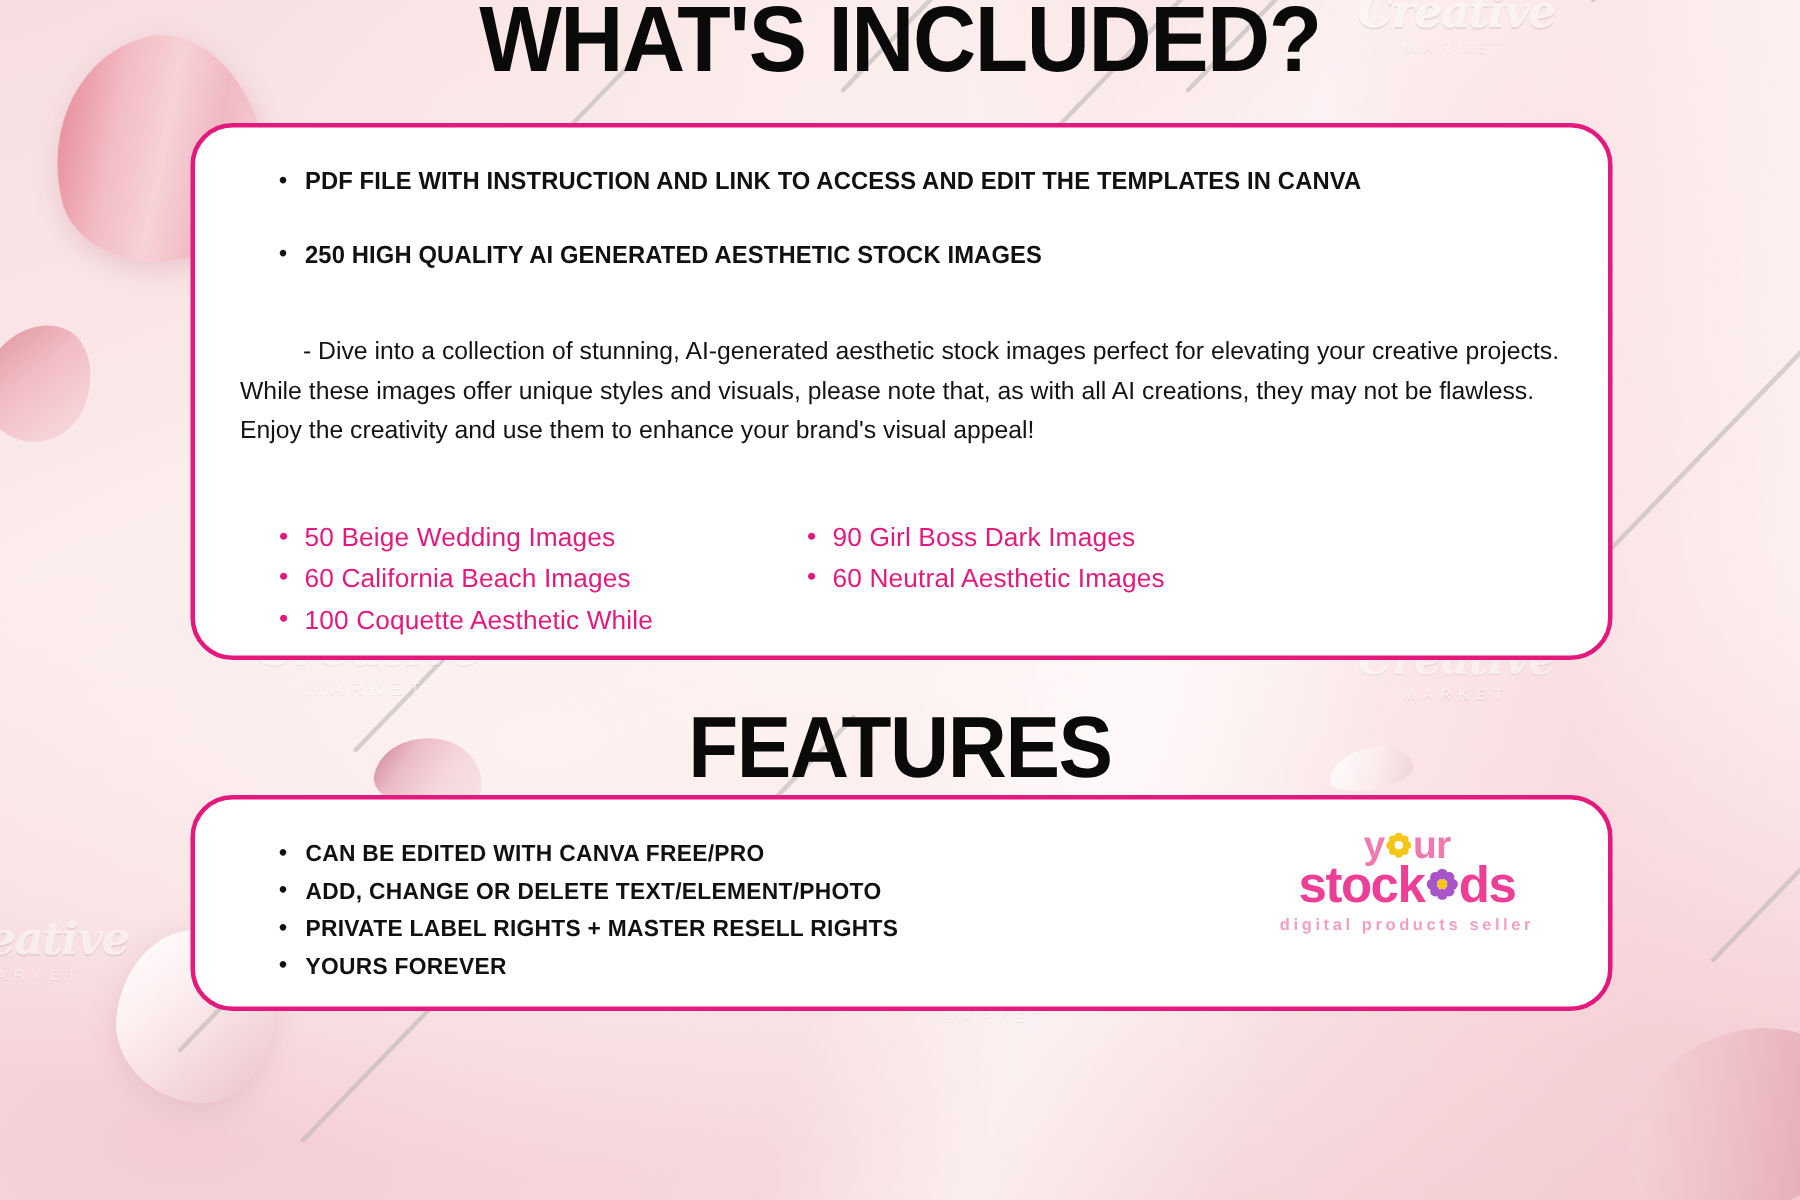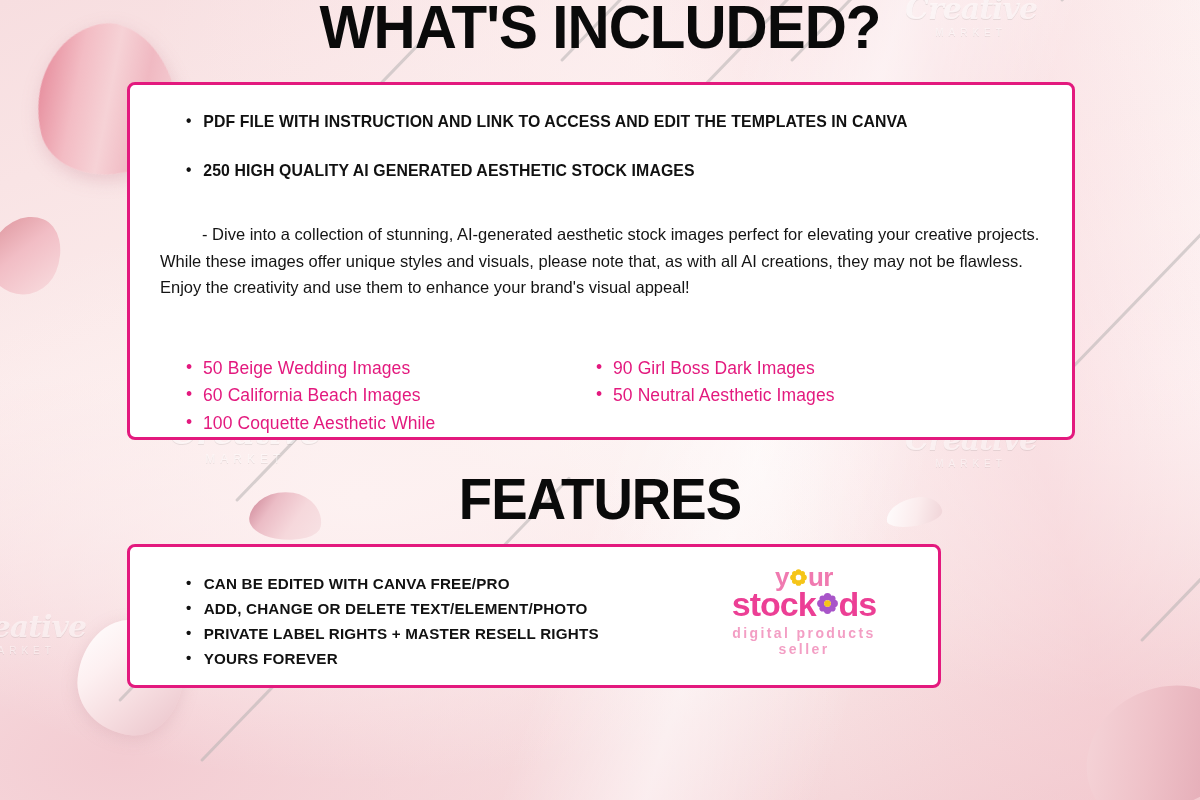--- a/index.html
+++ b/index.html
@@ -112,24 +112,24 @@
     transform:scaleX(.94);
   }
   #title-included { top:-4px; font-size:62px; }
   #title-features { top:470px; font-size:58px; }
 
   
   .card {
     position:absolute;
     background:#ffffff;
     border:3px solid #e3197e;
-    border-radius:8px;
+    border-radius:28px;
   }
   #card-included { left:127px; top:82px; width:948px; height:358px; }
-  #card-features { left:127px; top:544px; width:814px; height:144px; }
+  #card-features { left:127px; top:530px; width:948px; height:144px; }
 
   
   .blk-bullets { position:absolute; left:56px; top:26px; right:30px; }
   .blk-bullets li {
     list-style:none; position:relative; padding-left:18px;
     font-weight:700; font-size:16.5px; color:#111;
     letter-spacing:.1px; line-height:1.32;
     transform:scaleX(.96); transform-origin:left center;
   }
   .blk-bullets li::before {
@@ -137,22 +137,22 @@
   }
   .blk-bullets li + li { margin-top:27px; }
 
   .para {
     position:absolute; left:30px; top:136px; right:26px;
     font-size:16.5px; line-height:1.62; color:#141414;
     text-indent:42px;
   }
 
   .img-cols {
-    position:absolute; left:56px; top:270px; right:30px;
-    display:flex; gap:58px;
+    position:absolute; left:56px; top:260px; right:30px;
+    display:flex; 
   }
   .img-col { width:352px; }
   .img-col li {
     list-style:none; position:relative; padding-left:17px;
     color:#e3197e; font-size:17.5px; line-height:1.56;
     letter-spacing:.1px;
   }
   .img-col li::before { content:"•"; position:absolute; left:0; top:-1px; }
 
   
@@ -173,21 +173,21 @@
     display:flex; align-items:center; justify-content:center;
   }
   .logo-l2 {
     font-weight:800; font-size:34px; line-height:.95;
     color:#ec3f95; letter-spacing:-1px; margin-top:-2px;
     display:flex; align-items:center; justify-content:center;
   }
   .flower { position:relative; display:inline-block; margin:0 1px; }
   .flower svg { display:block; }
   .logo-tag {
-    margin-top:5px; font-size:14px; color:#f39ec4;
+    margin-top:5px; font-size:11px; color:#f39ec4;
     letter-spacing:2.4px; font-weight:600;
   }
 
   
   #bottom-banner {
     position:absolute; left:0; top:722px; width:1200px; height:78px;
     background:#dd2e8a;
     display:flex; align-items:center; justify-content:center;
   }
   #bottom-banner .banner-text {
@@ -265,21 +265,21 @@
     <p class="para">- Dive into a collection of stunning, AI-generated aesthetic stock images perfect for elevating your creative projects. While these images offer unique styles and visuals, please note that, as with all AI creations, they may not be flawless. Enjoy the creativity and use them to enhance your brand's visual appeal!</p>
 
     <div class="img-cols">
       <ul class="img-col">
         <li>50 Beige Wedding Images</li>
         <li>60 California Beach Images</li>
         <li>100 Coquette Aesthetic While</li>
       </ul>
       <ul class="img-col">
         <li>90 Girl Boss Dark Images</li>
-        <li>50 Neutral Aesthetic Images</li>
+        <li>60 Neutral Aesthetic Images</li>
       </ul>
     </div>
   </div>
 
   <div class="heading" id="title-features">FEATURES</div>
 
   <div class="card" id="card-features">
 
     <ul class="feat-list">
       <li>CAN BE EDITED WITH CANVA FREE/PRO</li>

